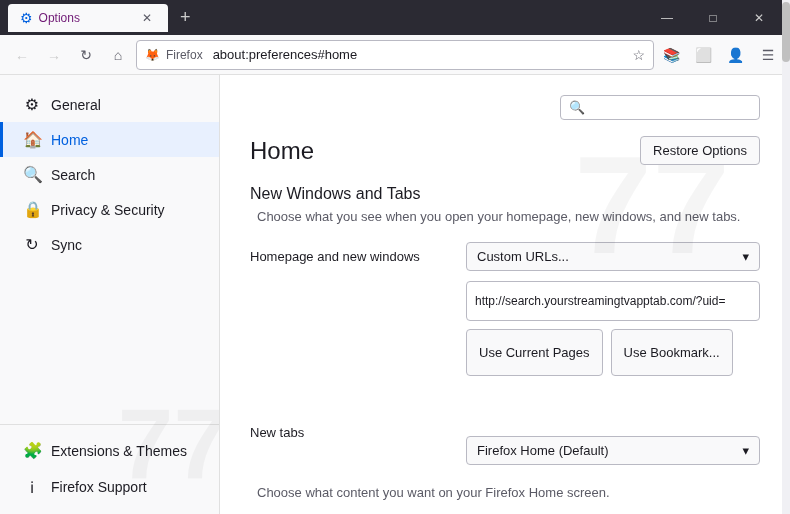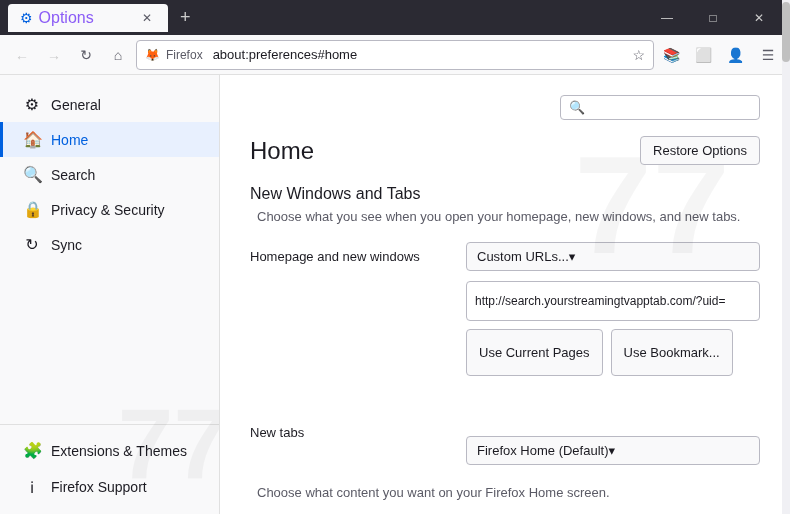--- a/index.html
+++ b/index.html
@@ -8,21 +8,21 @@
     
     .title-bar {
       display: flex; align-items: center; background: #2b2a33; height: 35px; padding: 0 8px; gap: 8px;
     }
     .title-bar-left { display: flex; align-items: center; gap: 6px; flex: 1; }
     .tab-active {
       background: #f9f9fa; border-radius: 4px 4px 0 0; display: flex; align-items: center;
       padding: 4px 12px; gap: 6px; height: 28px; min-width: 160px;
     }
     .tab-icon { color: #0060df; font-size: 14px; }
-    .tab-title { font-size: 16px; color: #8b5cf6; }
+    .tab-title { font-size: 12px; color: #701a75; }
     .tab-close { margin-left: auto; color: #5b5b66; font-size: 12px; cursor: pointer; padding: 2px 4px; }
     .new-tab-btn { color: #ccc; font-size: 18px; cursor: pointer; padding: 2px 6px; }
     .title-bar-controls { display: flex; gap: 0; }
     .wc-btn { width: 46px; height: 35px; display: flex; align-items: center; justify-content: center; color: #ccc; font-size: 12px; cursor: pointer; }
 
     
     .nav-bar {
       display: flex; align-items: center; background: #f9f9fa; height: 40px; padding: 0 8px; gap: 4px;
       border-bottom: 1px solid #e0e0e0;
     }
@@ -85,21 +85,21 @@
       font-size: 13px; cursor: pointer; color: #1c1b22;
     }
 
     .section-title { font-size: 16px; font-weight: 400; color: #1c1b22; margin-bottom: 6px; }
     .section-desc { font-size: 13px; color: #5b5b66; margin-bottom: 18px; margin-left: 7px; }
 
     .setting-row { display: flex; align-items: center; gap: 16px; margin-bottom: 10px; }
     .setting-label { font-size: 13px; color: #1c1b22; width: 200px; flex-shrink: 0; }
 
     .dropdown-select {
-      flex: 1; display: flex; align-items: center; 
+      flex: 1; display: flex; align-items: center; justify-content: space-between;
       border: 1px solid #b9b9c3; border-radius: 4px; padding: 6px 10px; background: #f9f9fa;
       cursor: pointer; font-size: 13px; color: #1c1b22;
     }
 
     .url-input {
       width: 100%; border: 1px solid #b9b9c3; border-radius: 4px; padding: 12px 8px;
       font-size: 12px; color: #1c1b22; background: #fff; margin-bottom: 8px; outline: none;
     }
 
     .btn-group { display: flex; gap: 8px; margin-bottom: 16px; }

